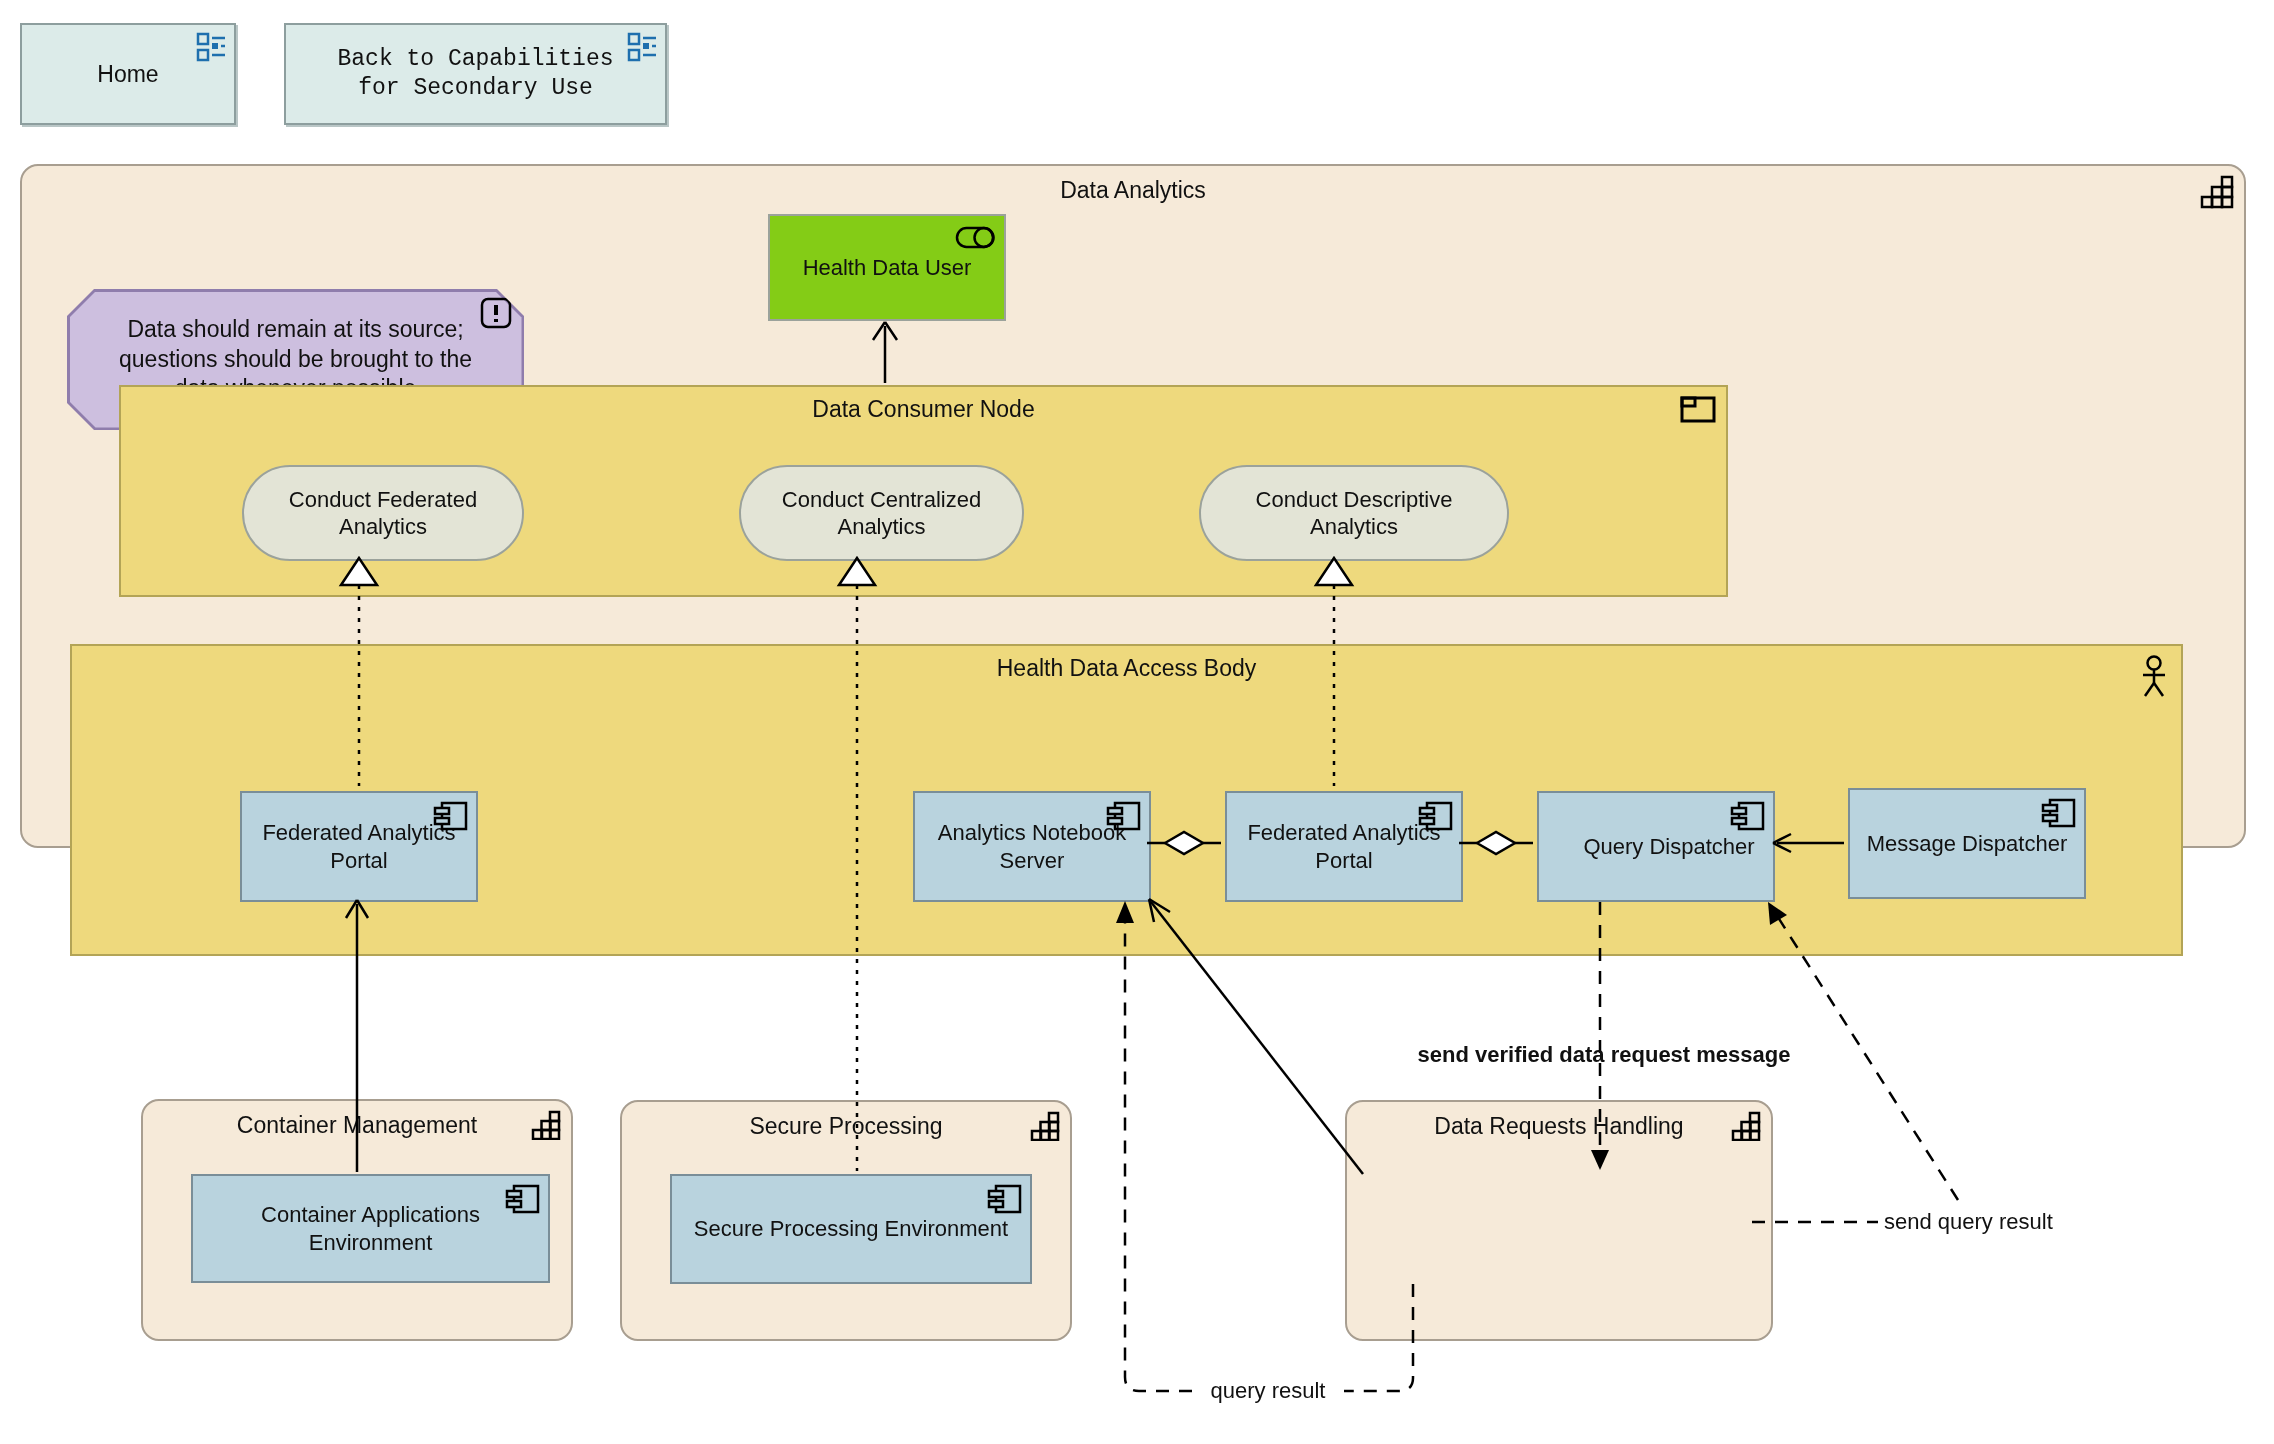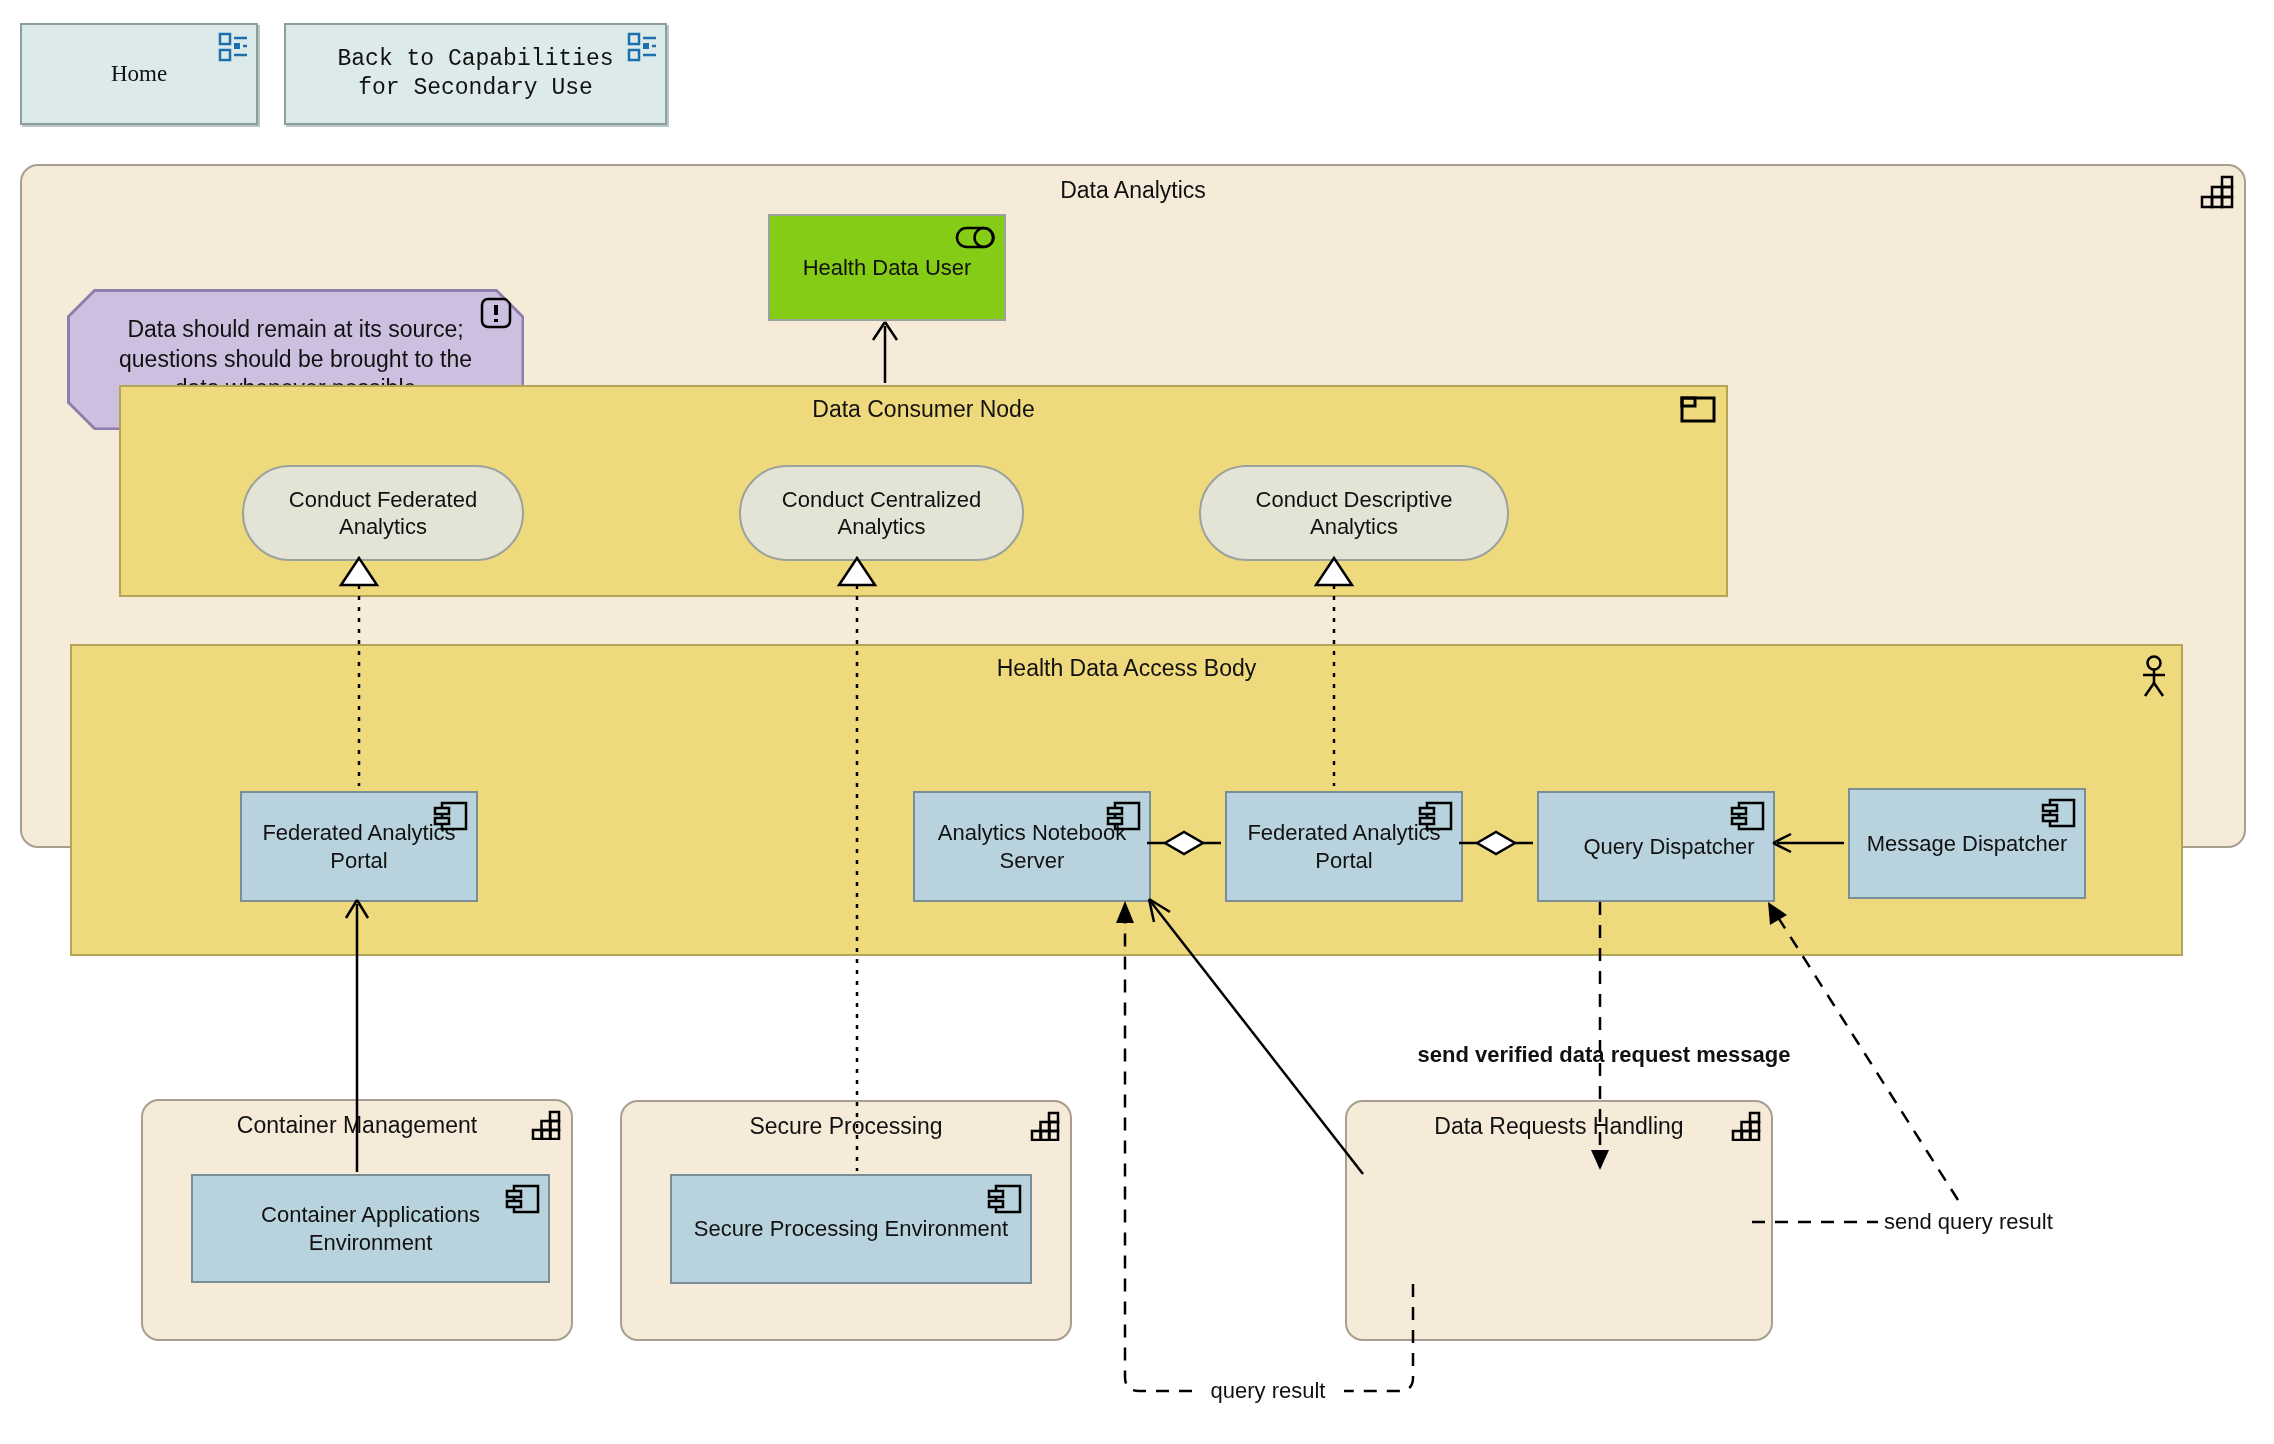--- a/index.html
+++ b/index.html
@@ -39,21 +39,21 @@
     font-size:23px;line-height:1.3;padding:10px 26px;}
   .flowlabel{position:absolute;font-size:22px;white-space:nowrap;}
   svg.icon{display:block;}
   .connectors{position:absolute;left:0;top:0;pointer-events:none;}
 </style>
 </head>
 <body>
 
 <div class="stage">
 
-  <div class="abs navbtn" style="left:20px;top:23px;width:238px;height:102px;font-family:Liberation Serif, serif;">
+  <div class="abs navbtn" style="left:20px;top:23px;width:216px;height:102px;">
     <span>Home</span>
     <span class="viewicon">
       <svg class="icon" width="31" height="30" fill="none" stroke="#1e6fae" stroke-width="2.5">
         <rect x="2" y="2" width="10" height="10"></rect>
           <rect x="2" y="18" width="10" height="10"></rect>
         <line x1="16" y1="6" x2="29" y2="6"></line>
         <rect x="16" y="11" width="6" height="6" fill="#1e6fae" stroke="none"></rect>
         <line x1="25" y1="14" x2="29" y2="14"></line>
           <line x1="16" y1="23" x2="29" y2="23"></line>
       </svg>

